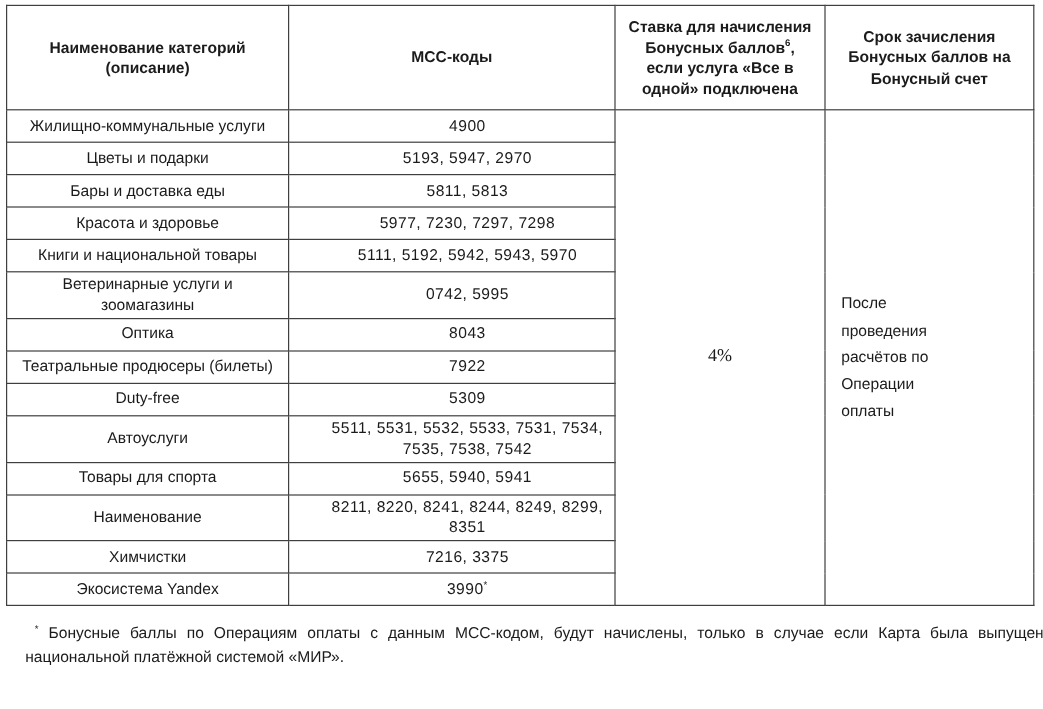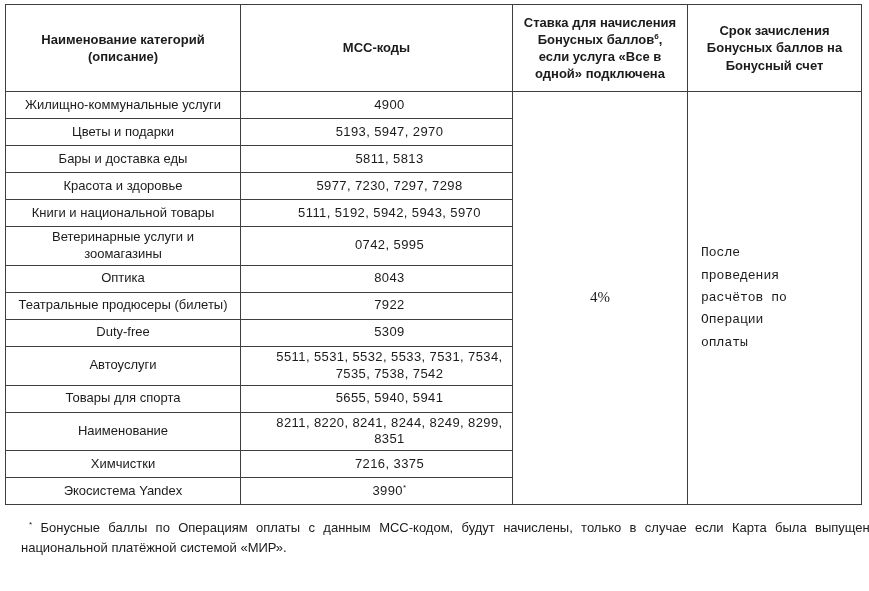--- a/index.html
+++ b/index.html
@@ -41,21 +41,21 @@
     padding: 2px 6px;
     height: 27px;
     line-height: 1.3;
   }
   td.cat { font-weight: normal; }
   td.codes { letter-spacing: 0.4px; padding-left: 32px; }
   td.rate {
     font-family: "Liberation Serif", serif;
     font-size: 15px;
   }
-  td.term { padding: 0; font-family: Liberation Mono, monospace; }
+  td.term { padding: 0; }
   .term-inner {
     width: 92px;
     margin-left: 13px;
     text-align: left;
     font-size: 13px;
     line-height: 1.72;
   }
   sup {
     font-size: 0.62em;
     line-height: 0;

